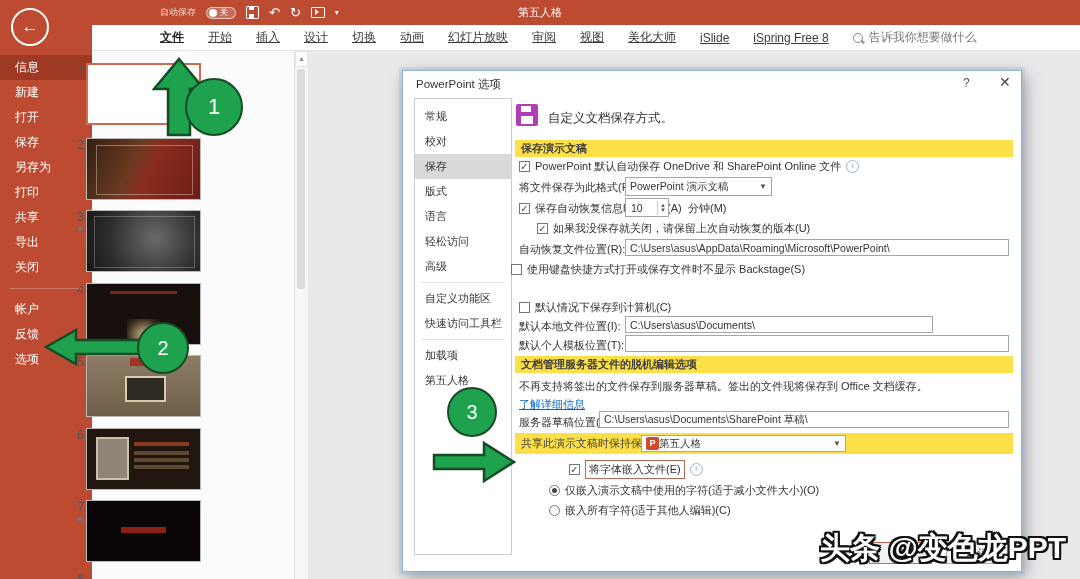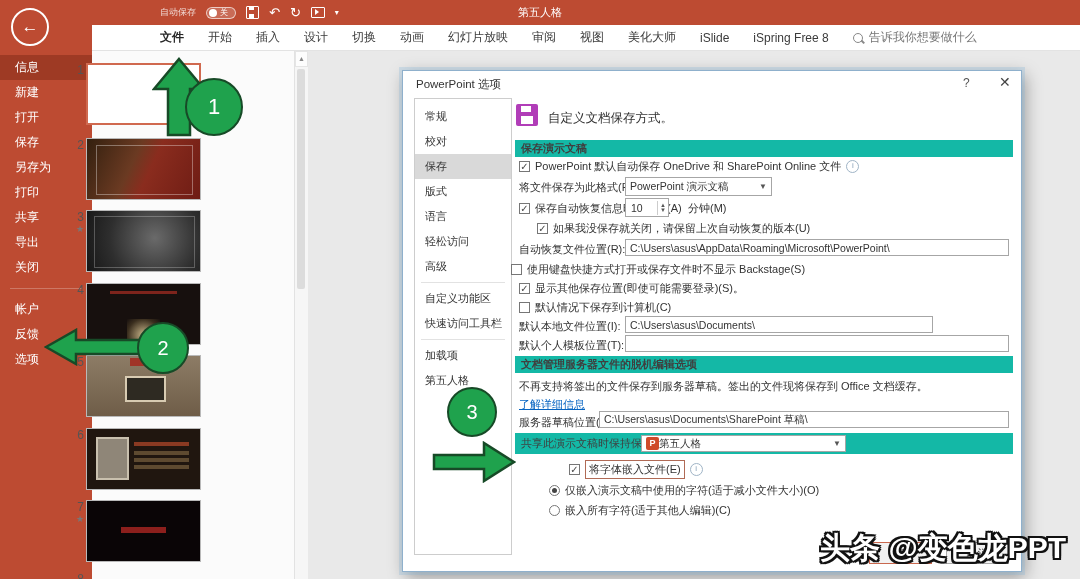--- a/index.html
+++ b/index.html
@@ -19,21 +19,21 @@
   .floppy::before{content:"";position:absolute;left:2px;top:0;width:5px;height:3px;background:#fff;}
   .floppy::after{content:"";position:absolute;left:2px;bottom:0;width:5px;height:4px;background:#fff;}
   .monitor{width:12px;height:9px;border:1.5px solid #fff;border-radius:1px;position:relative;}
   .monitor::after{content:"";position:absolute;left:3px;top:1px;border-left:4px solid #fff;
                   border-top:3px solid transparent;border-bottom:3px solid transparent;}
   #win-title{left:0;top:0;width:1080px;height:25px;text-align:center;line-height:25px;
              font-size:11px;color:#fff;pointer-events:none;}
   
   #ribbon{left:92px;top:25px;width:988px;height:26px;background:#fff;border-bottom:1px solid #e3e3e3;
           display:flex;align-items:center;gap:24px;padding-left:68px;box-sizing:border-box;}
-  .rtab{font-size:12px;color:#3b3b3b;white-space:nowrap;}
+  .rtab{font-size:12px;color:#3b3b3b;white-space:nowrap;text-decoration:underline;}
   .rtab.file{font-weight:bold;color:#262626;}
   #ribbon-search{display:flex;align-items:center;gap:6px;color:#777;font-size:12px;}
   .lens{width:8px;height:8px;border:1.5px solid #888;border-radius:50%;position:relative;}
   .lens::after{content:"";position:absolute;left:7px;top:7px;width:4px;height:1.5px;background:#888;transform:rotate(45deg);}
   
   #sidebar{left:0;top:25px;width:92px;height:554px;background:#bd4b32;}
   .sbitem{height:25px;line-height:25px;padding-left:15px;font-size:12px;color:#fff;white-space:nowrap;}
   .sbitem.active{background:#9e3a24;}
   .sbdivider{height:1px;background:rgba(255,255,255,.25);margin:8px 10px;}
   #back-btn{left:11px;top:8px;width:34px;height:34px;border:2px solid #fff;border-radius:50%;
@@ -67,21 +67,21 @@
   #dialog{left:402px;top:70px;width:618px;height:500px;background:#fff;border:1px solid #8fb0cc;
           box-shadow:0 0 0 3px rgba(140,185,220,.30),3px 5px 16px rgba(0,0,0,.35);z-index:5;}
   #dlg-title{position:absolute;left:13px;top:6px;font-size:11.5px;color:#333;}
   #dlg-help{position:absolute;left:560px;top:5px;font-size:12px;color:#555;}
   #dlg-close{position:absolute;left:596px;top:3px;font-size:14px;color:#444;}
   #dlg-nav{position:absolute;left:11px;top:27px;width:98px;height:457px;border:1px solid #cdcdcd;
            box-sizing:border-box;padding-top:5px;background:#fff;}
   .dnav{height:25px;line-height:25px;padding-left:10px;font-size:11px;color:#333;white-space:nowrap;}
   .dnav.sel{background:#d9d9d9;}
   .dnav-div{height:1px;background:#e2e2e2;margin:3px 6px;}
-  .secbar{position:absolute;left:112px;width:498px;height:17px;background:#14b8a6;
+  .secbar{position:absolute;left:112px;width:498px;height:17px;background:#fde047;
           font-size:11px;color:#3f3f3f;line-height:17px;padding-left:6px;box-sizing:border-box;font-weight:bold;}
   .row{position:absolute;display:flex;align-items:center;gap:5px;font-size:11px;color:#333;white-space:nowrap;}
   .cb{width:11px;height:11px;border:1px solid #767676;background:#fff;box-sizing:border-box;
       font-size:10px;line-height:9px;text-align:center;color:#4a4a4a;flex:0 0 auto;}
   .cb.checked::after{content:"✓";}
   .radio{width:11px;height:11px;border:1px solid #767676;border-radius:50%;box-sizing:border-box;position:relative;flex:0 0 auto;background:#fff;}
   .radio.sel::after{content:"";position:absolute;left:2px;top:2px;width:5px;height:5px;border-radius:50%;background:#444;}
   .info{width:11px;height:11px;border:1px solid #9fb4c6;border-radius:50%;color:#8aa2b8;
         font-size:8px;line-height:10px;text-align:center;flex:0 0 auto;}
   .tin{position:absolute;height:17px;border:1px solid #a6a6a6;background:#fff;font-size:10.5px;
@@ -249,24 +249,20 @@
       <span>如果我没保存就关闭，请保留上次自动恢复的版本(U)</span>
     </div>
 
     <div class="row" style="left:116px;top:171px;">自动恢复文件位置(R):</div>
     <input class="tin" style="left: 222px; top: 168px; width: 384px;" readonly="" value="C:\Users\asus\AppData\Roaming\Microsoft\PowerPoint\">
 
     <div class="row" style="left:108px;top:191px;">
       <span class="cb"></span>
       <span>使用键盘快捷方式打开或保存文件时不显示 Backstage(S)</span>
     </div>
-    <div class="row" style="left:116px;top:210px;">
-      <span class="cb checked"></span>
-      <span>显示其他保存位置(即使可能需要登录)(S)。</span>
-    </div>
     <div class="row" style="left:116px;top:229px;">
       <span class="cb"></span>
       <span>默认情况下保存到计算机(C)</span>
     </div>
 
     <div class="row" style="left:116px;top:248px;">默认本地文件位置(I):</div>
     <input class="tin" style="left: 222px; top: 245px; width: 308px;" readonly="" value="C:\Users\asus\Documents\">
 
     <div class="row" style="left:116px;top:267px;">默认个人模板位置(T):</div>
     <input class="tin" style="left: 222px; top: 264px; width: 384px;" readonly="" value="">

